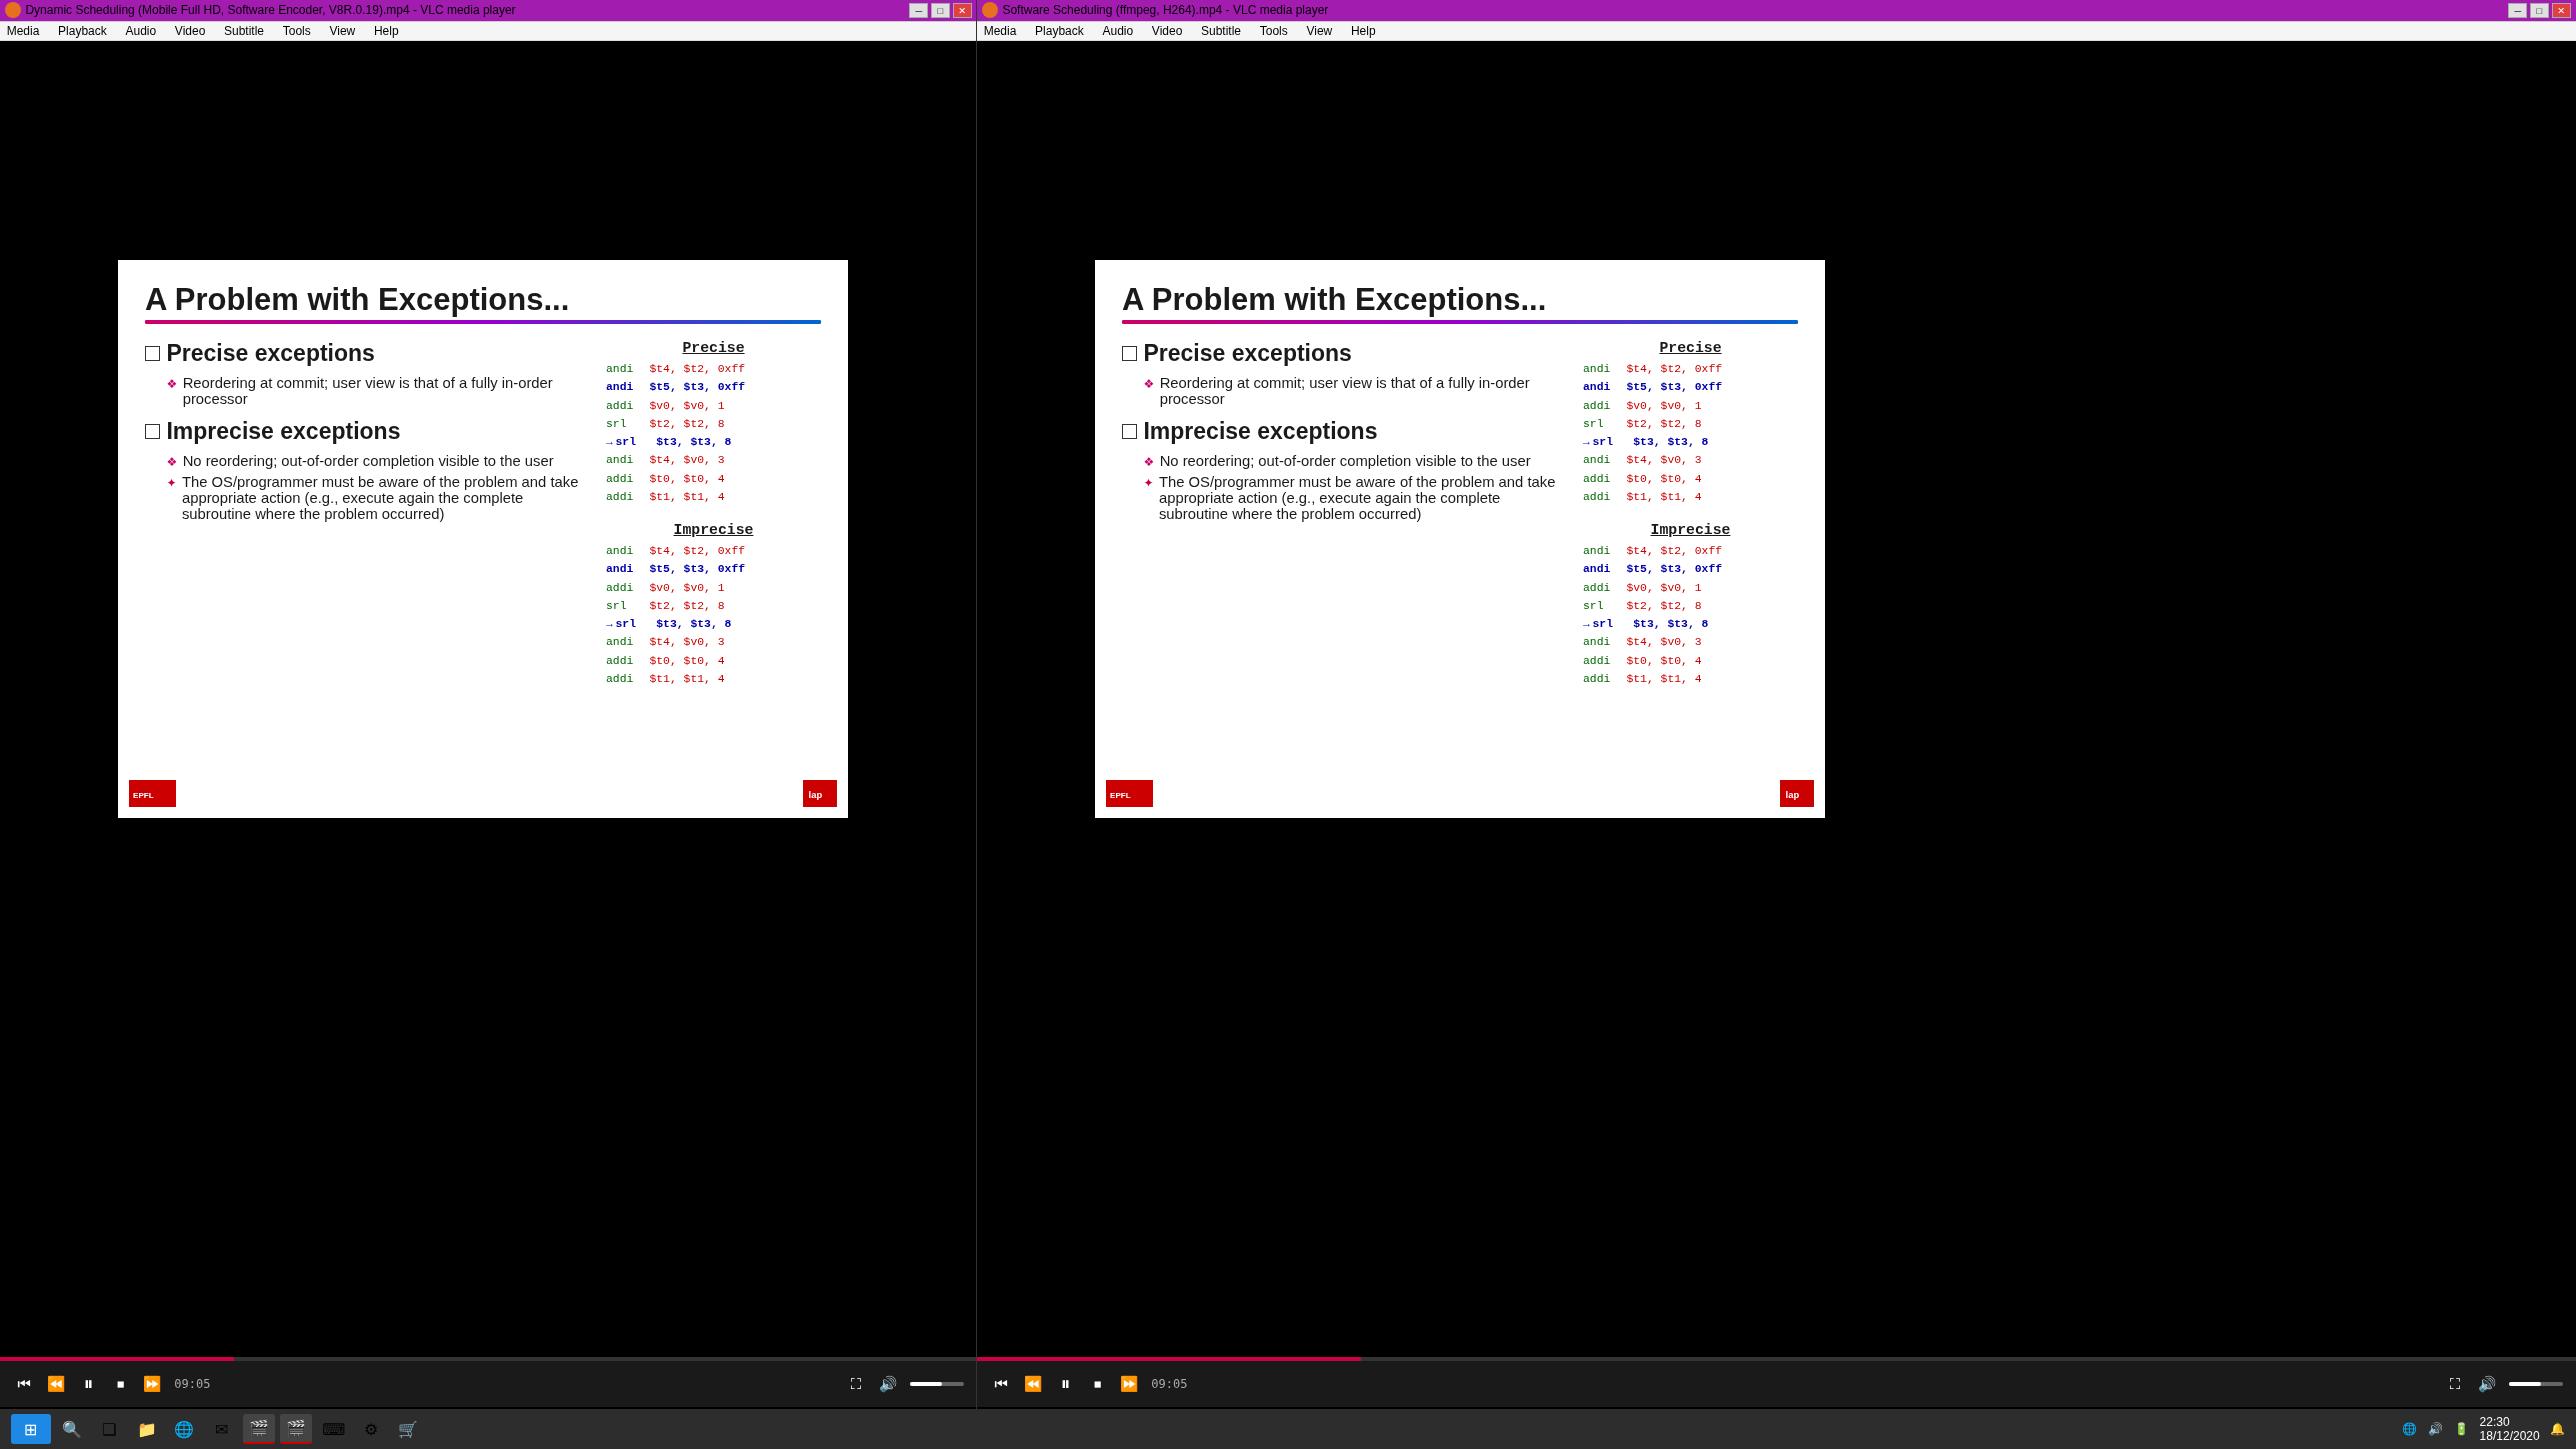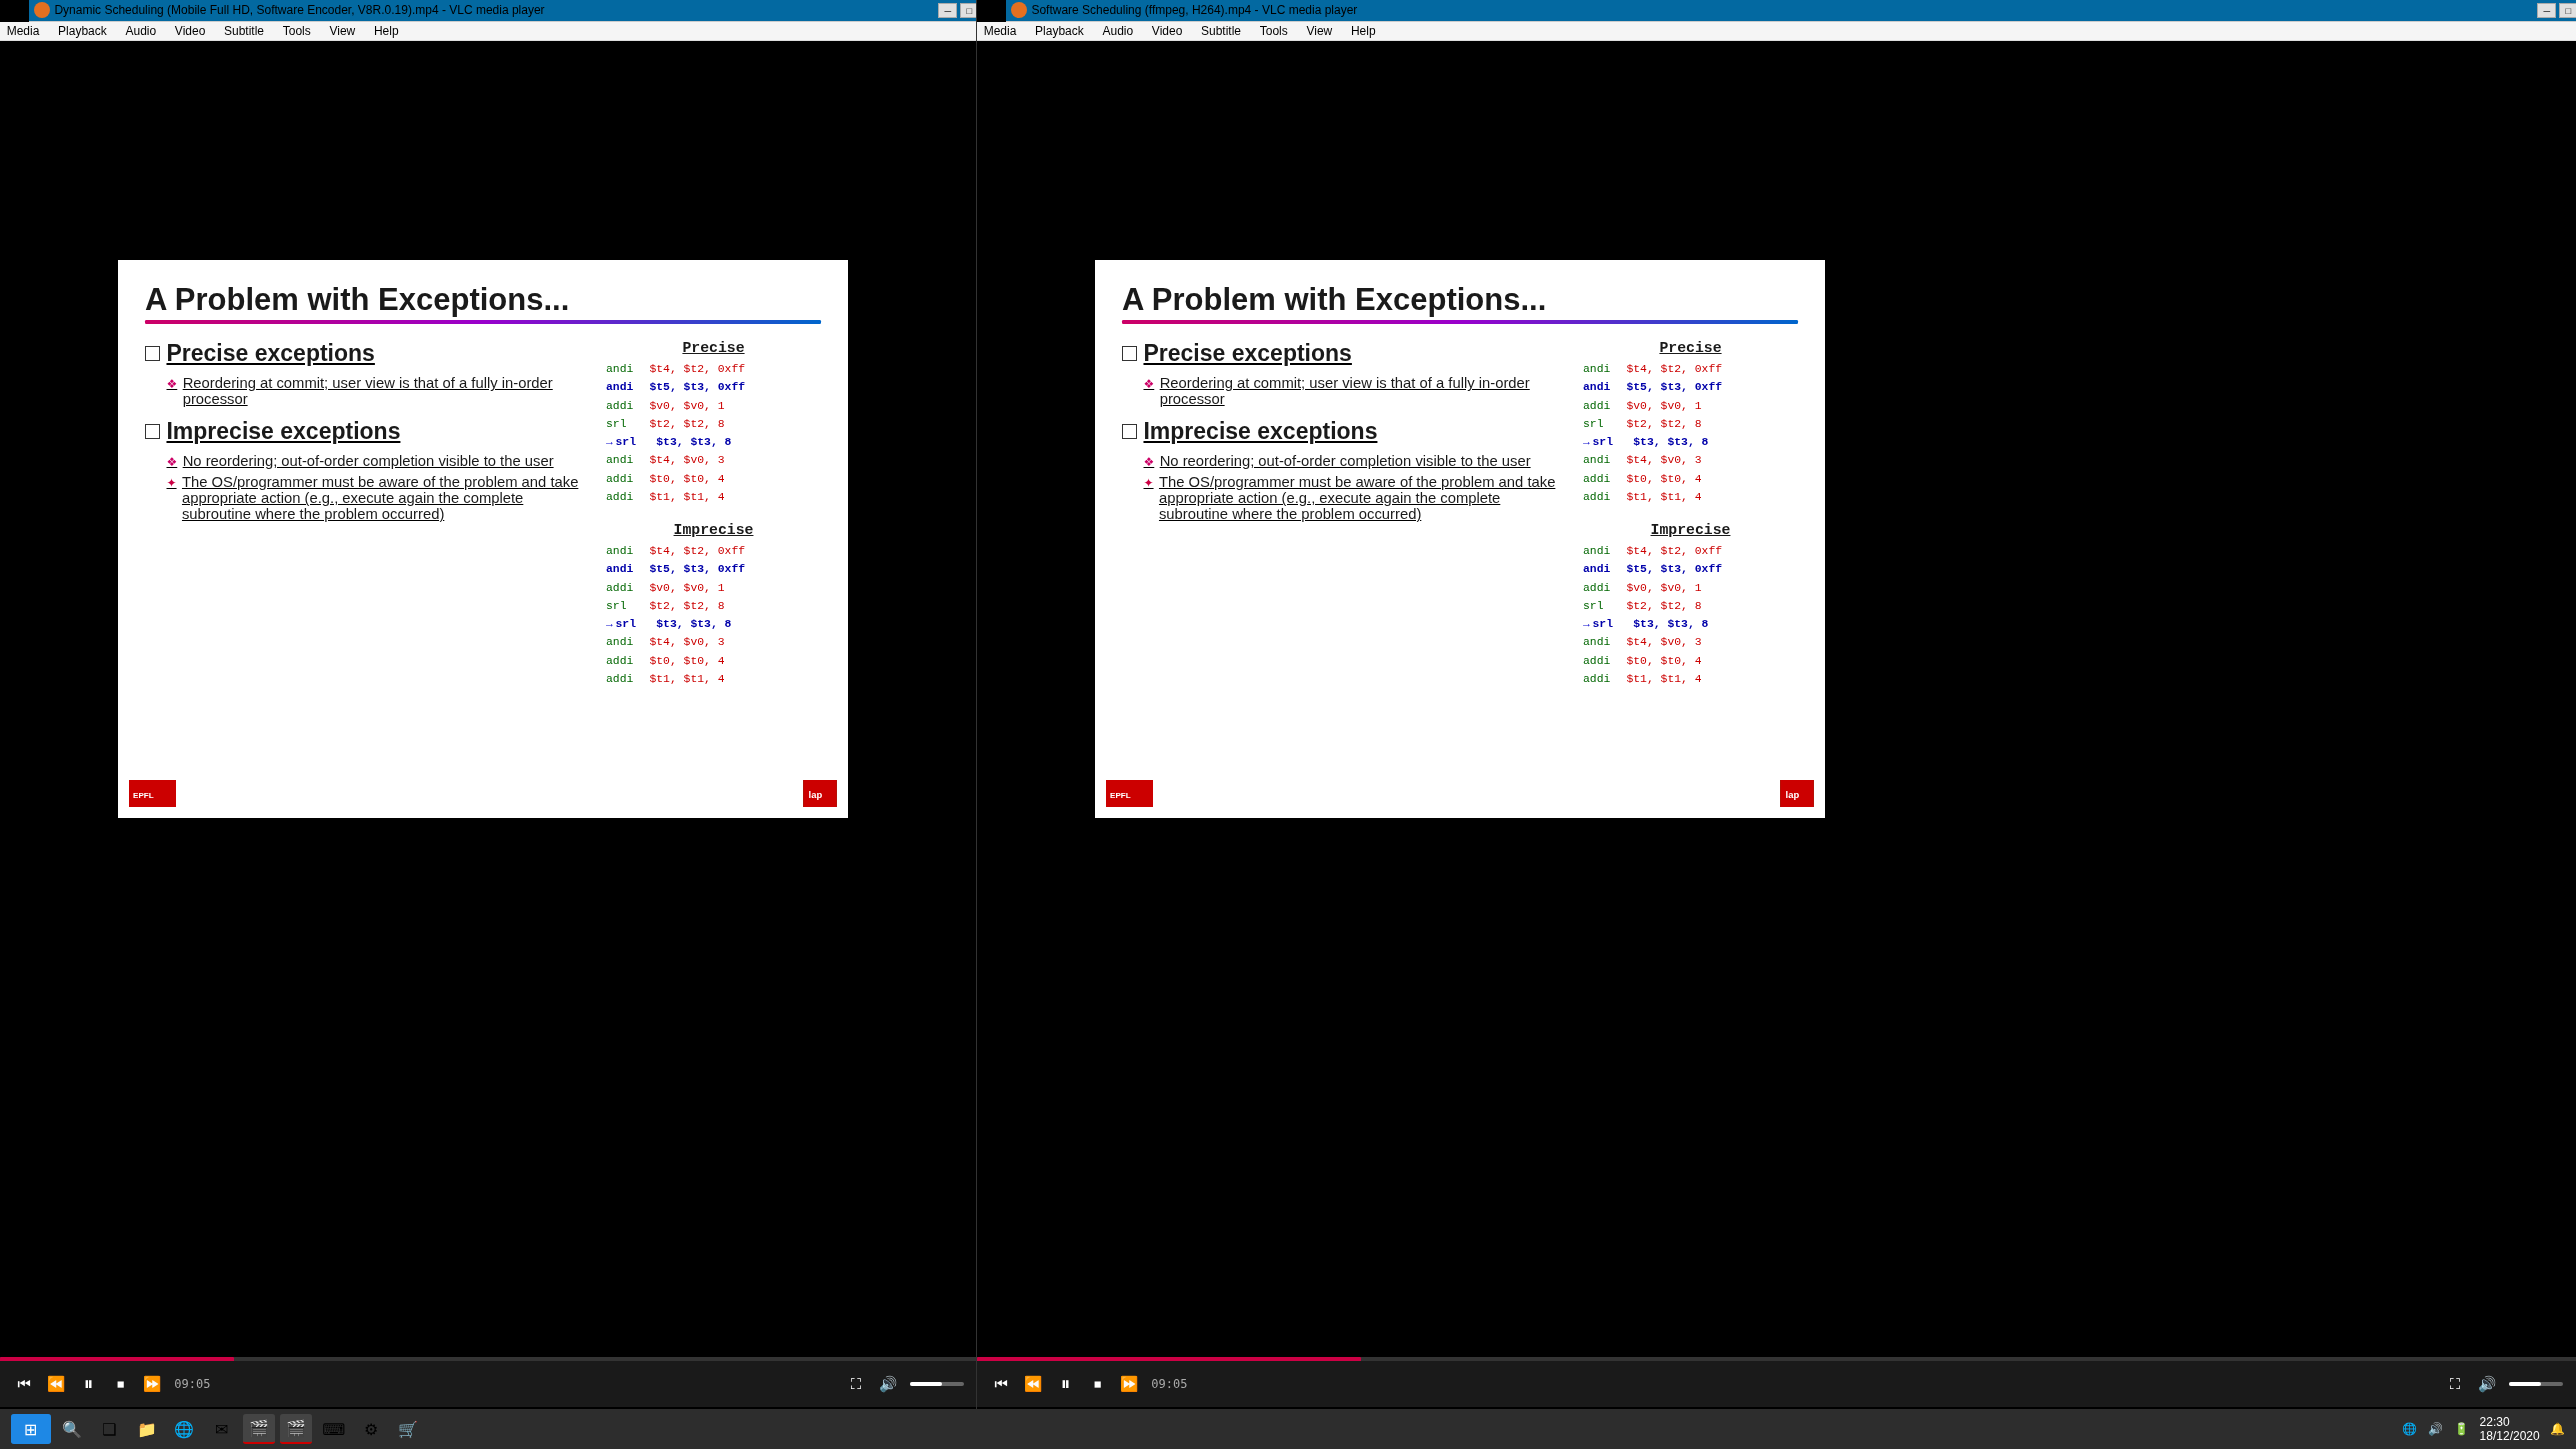--- a/index.html
+++ b/index.html
@@ -24,28 +24,27 @@
     }
     .window-right {
       left: 977px; top: 0;
       width: 1599px;
       height: 1449px;
     }
 
     .titlebar {
       width: 100%;
       height: 21.5px;
-      background: #0369a1;
+      background: #a21caf;
       display: flex;
       align-items: center;
       padding: 0 5.4px;
       font-size: 13.4px;
       color: #000;
       border-bottom: 0.7px solid #ccc;
-      margin-left: 29px;
     }
     .titlebar-icon {
       width: 16px;
       height: 16px;
       background: #e47020;
       border-radius: 50%;
       margin-right: 4px;
       flex-shrink: 0;
     }
     .titlebar-title {
@@ -127,21 +126,20 @@
       border-radius: 1.3px;
     }
 
     .slide-body {
       display: flex;
       gap: 16px;
     }
 
     .slide-left-col {
       flex: 1;
-      text-decoration: underline;
     }
 
     .slide-right-col {
       width: 215px;
       font-size: 12px;
       font-family: 'Courier New', monospace;
     }
 
     .section-header {
       display: flex;

